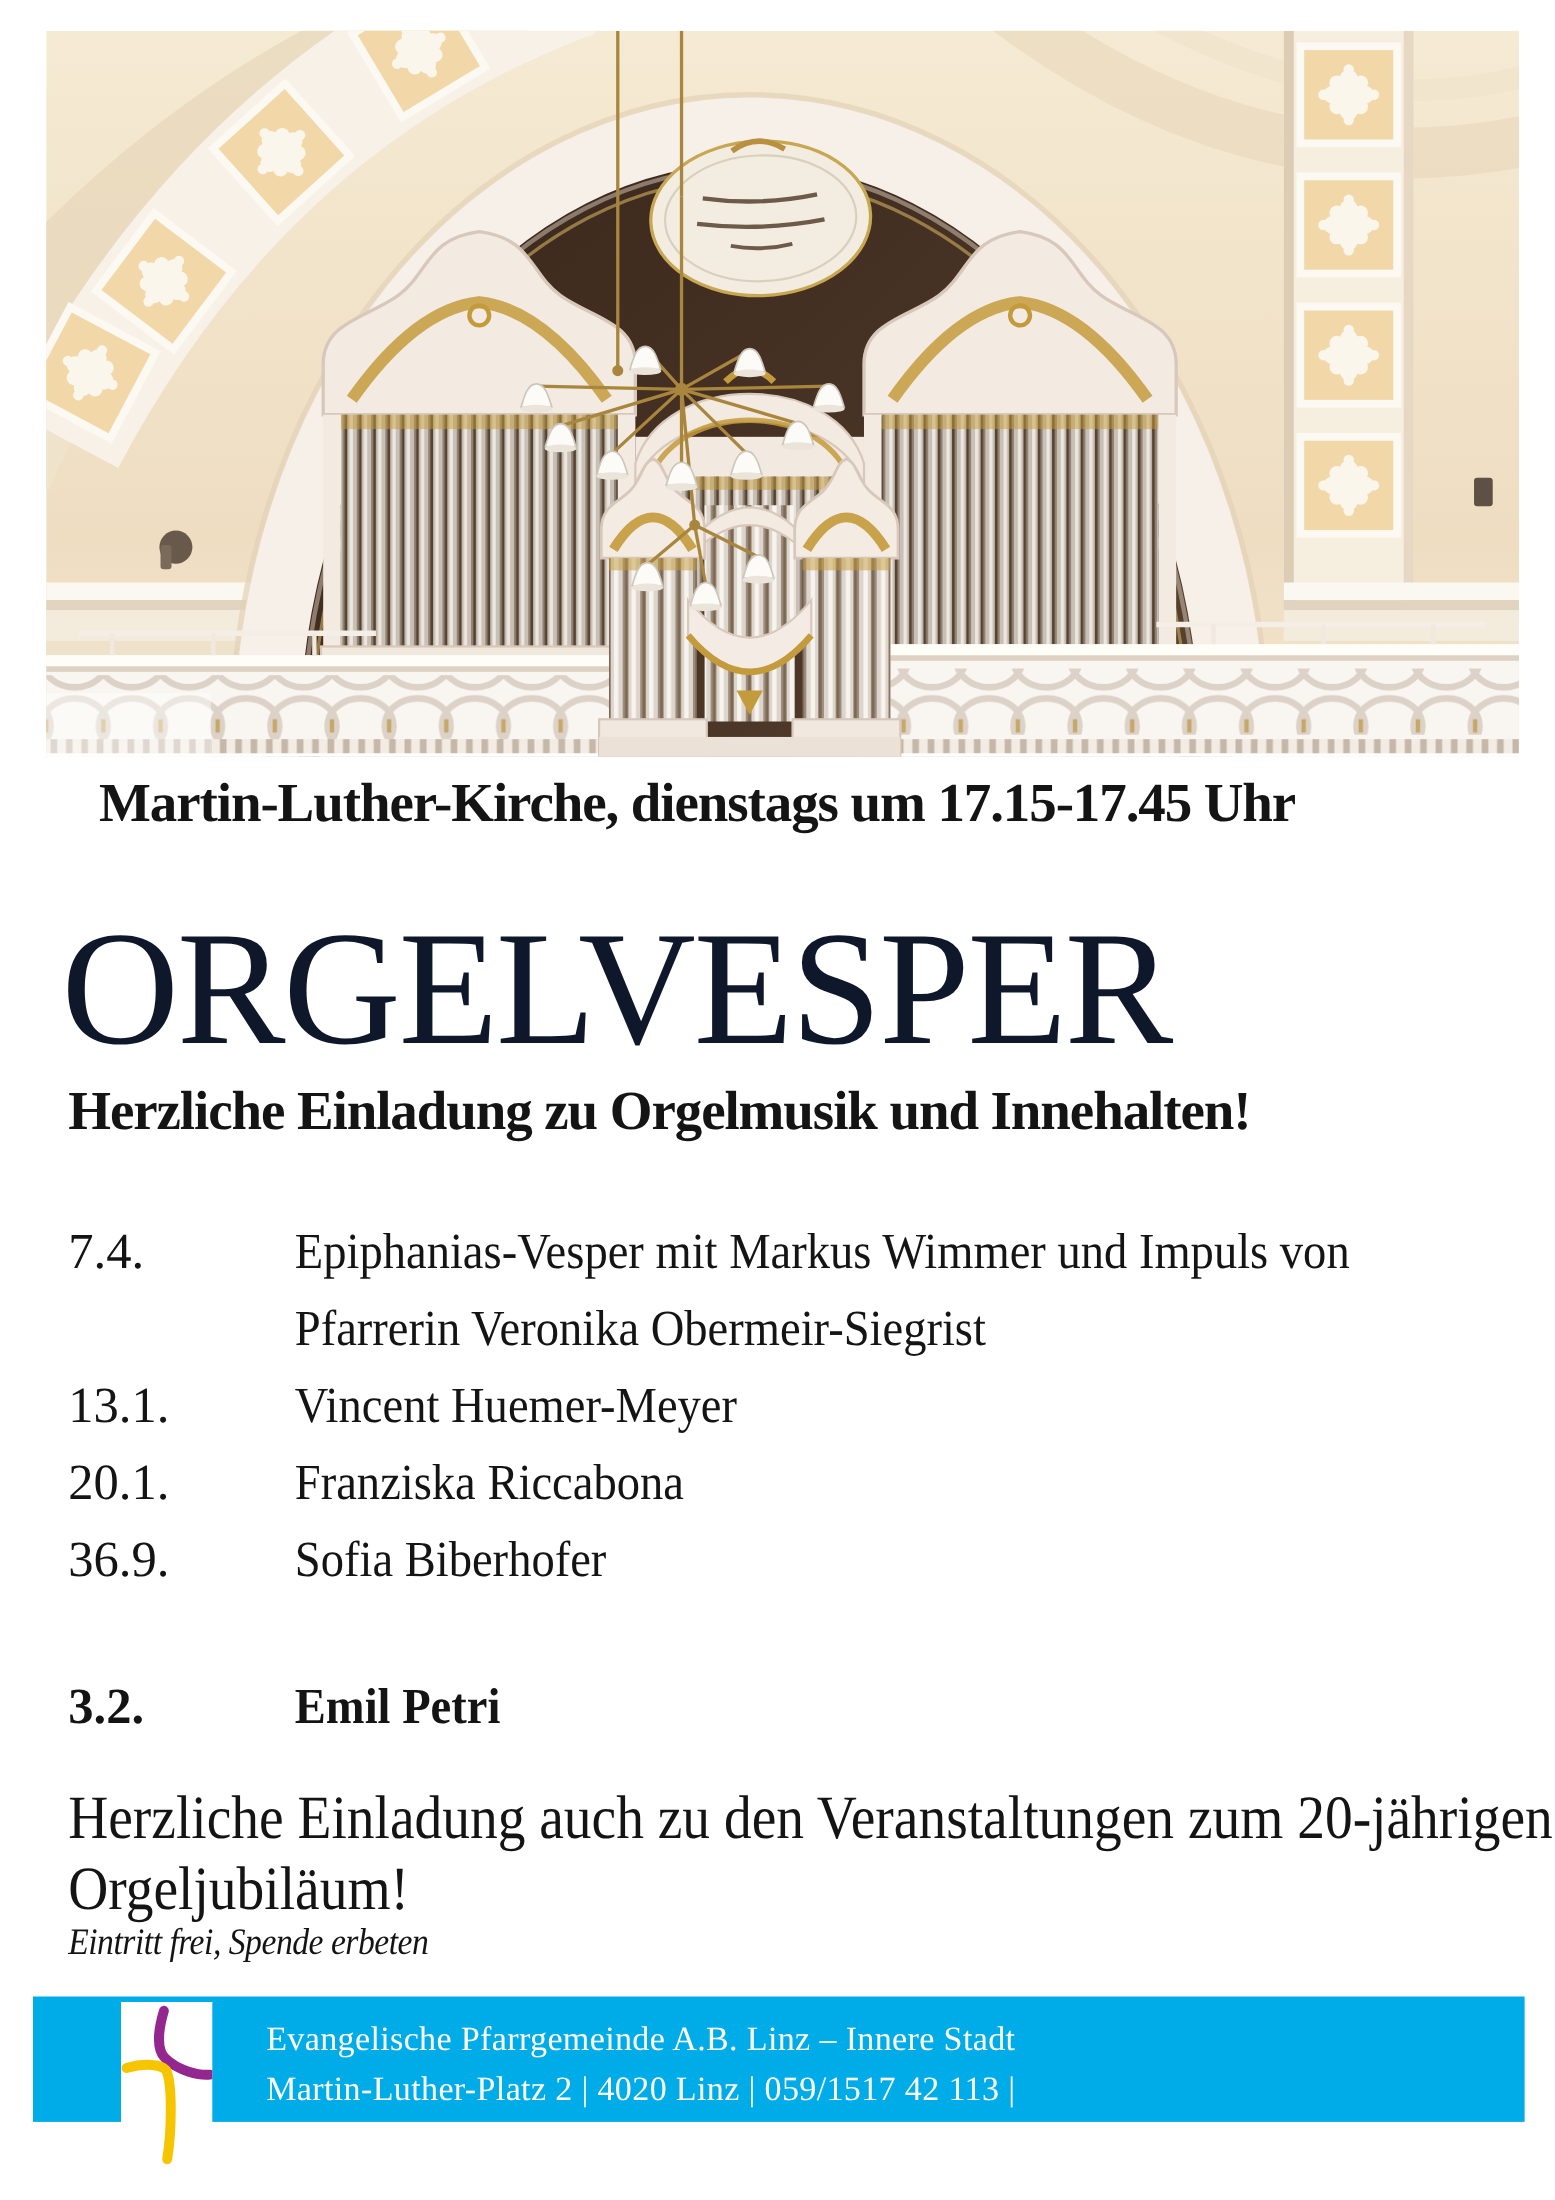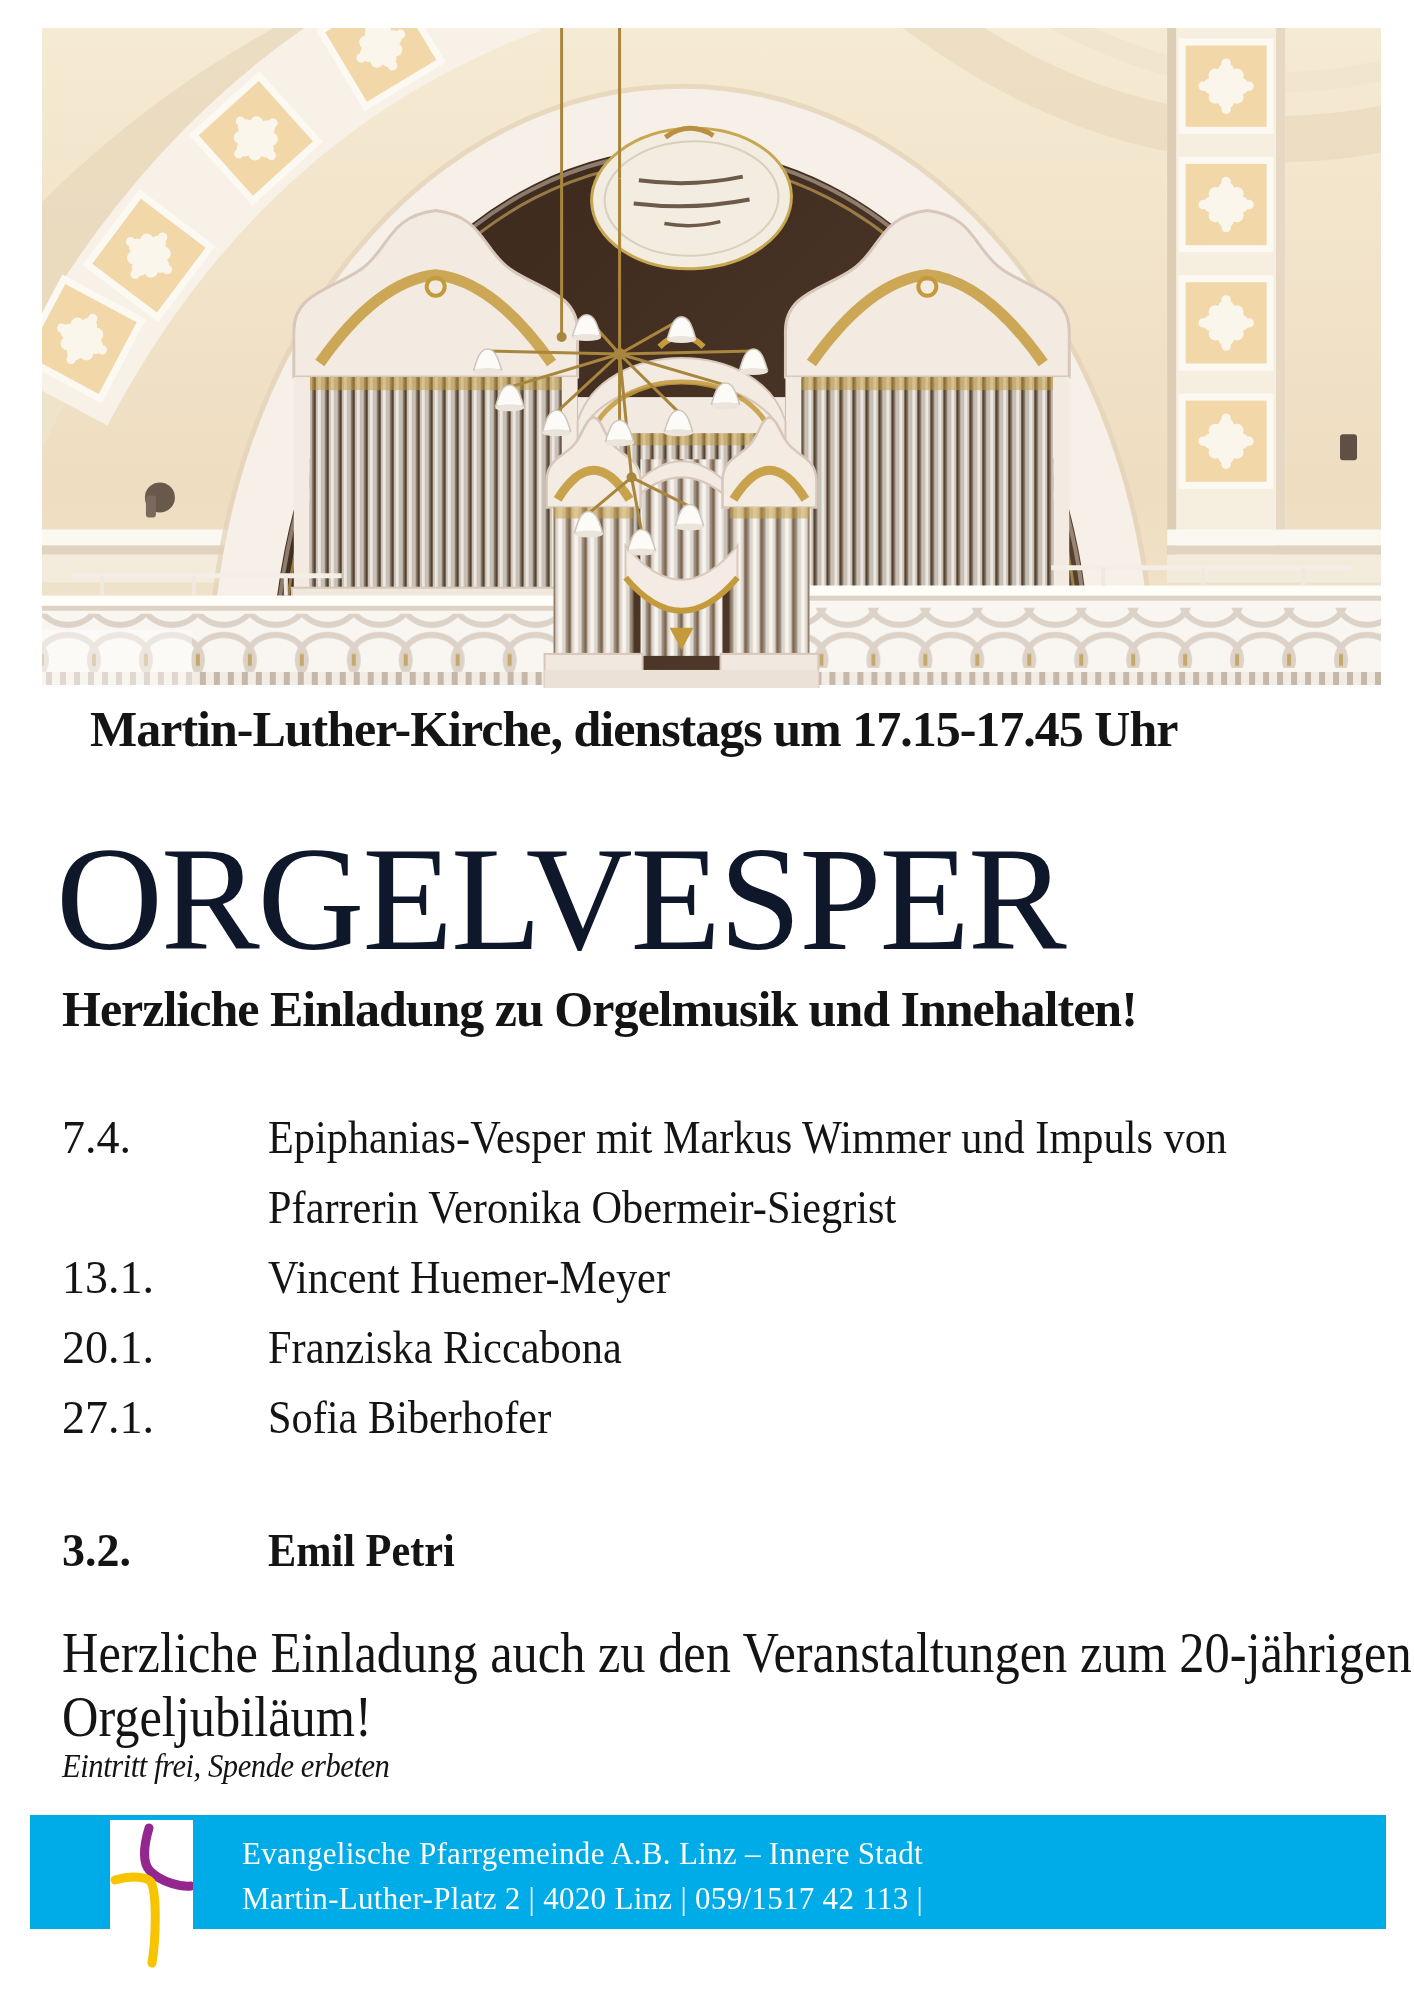--- a/index.html
+++ b/index.html
@@ -276,21 +276,21 @@
         <div>Vincent Huemer-Meyer</div>
       </div>
     </div>
     <div class="srow">
       <div class="sdate">20.1.</div>
       <div class="sname">
         <div>Franziska Riccabona</div>
       </div>
     </div>
     <div class="srow">
-      <div class="sdate">27.1.</div>
+      <div class="sdate">36.9.</div>
       <div class="sname">
         <div>Sofia Biberhofer</div>
       </div>
     </div>
     <div class="srow srow-last">
       <div class="sdate">3.2.</div>
       <div class="sname">
         <div>Emil Petri</div>
       </div>
     </div>

